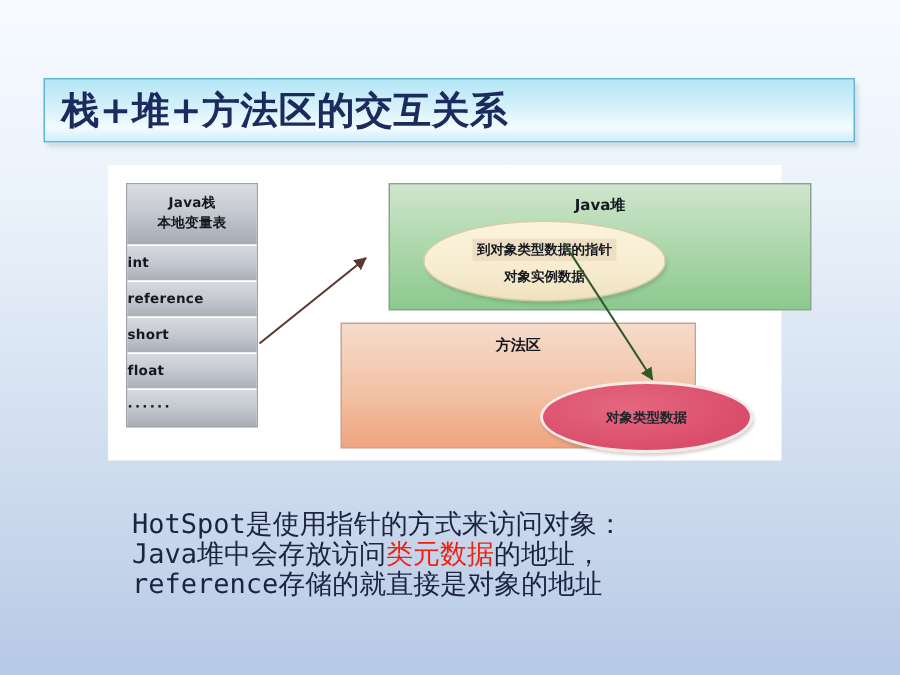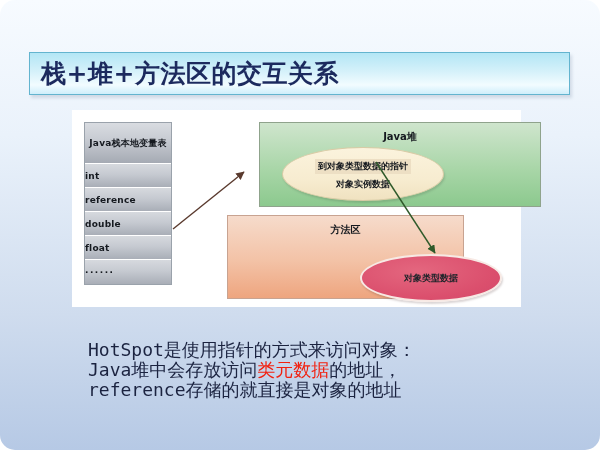--- a/index.html
+++ b/index.html
@@ -10,21 +10,20 @@
     width: 600px;
     height: 450px;
     overflow: hidden;
     font-family: "Liberation Sans", sans-serif;
   }
   .slide {
     position: relative;
     width: 600px;
     height: 450px;
     background: linear-gradient(to bottom, #f7fbff 0%, #eaf2fb 30%, #cfdcee 70%, #b6c9e5 100%);
-    border-radius: 15px;
   }
 
   
   .title-bar {
     position: absolute;
     left: 29px;
     top: 52px;
     width: 541px;
     height: 43px;
     box-sizing: border-box;
@@ -75,21 +74,21 @@
     justify-content: flex-start;
     font-family: "DejaVu Sans", "Liberation Sans", sans-serif;
     font-size: 9px;
     font-weight: 700;
     color: #15191f;
     letter-spacing: 0.2px;
   }
   .stack-row:last-child { border-bottom: none; }
   .stack-row.head {
     height: 41px;
-    flex-direction: row;
+    flex-direction: column;
     justify-content: center;
     line-height: 13px;
     background: linear-gradient(to bottom, #d9dce1 0%, #c8ccd3 40%, #a5aab3 100%);
   }
   .stack-row.dots { letter-spacing: 1.5px; }
 
   
   .heap-panel {
     position: absolute;
     left: 155px;
@@ -217,21 +216,21 @@
         <span>Java栈</span>
         <span>本地变量表</span>
       </div>
       <div class="stack-row">
         <span>int</span>
       </div>
       <div class="stack-row">
         <span>reference</span>
       </div>
       <div class="stack-row">
-        <span>double</span>
+        <span>short</span>
       </div>
       <div class="stack-row">
         <span>float</span>
       </div>
       <div class="stack-row dots">
         <span>······</span>
       </div>
     </div>
 
     <div class="heap-panel">

